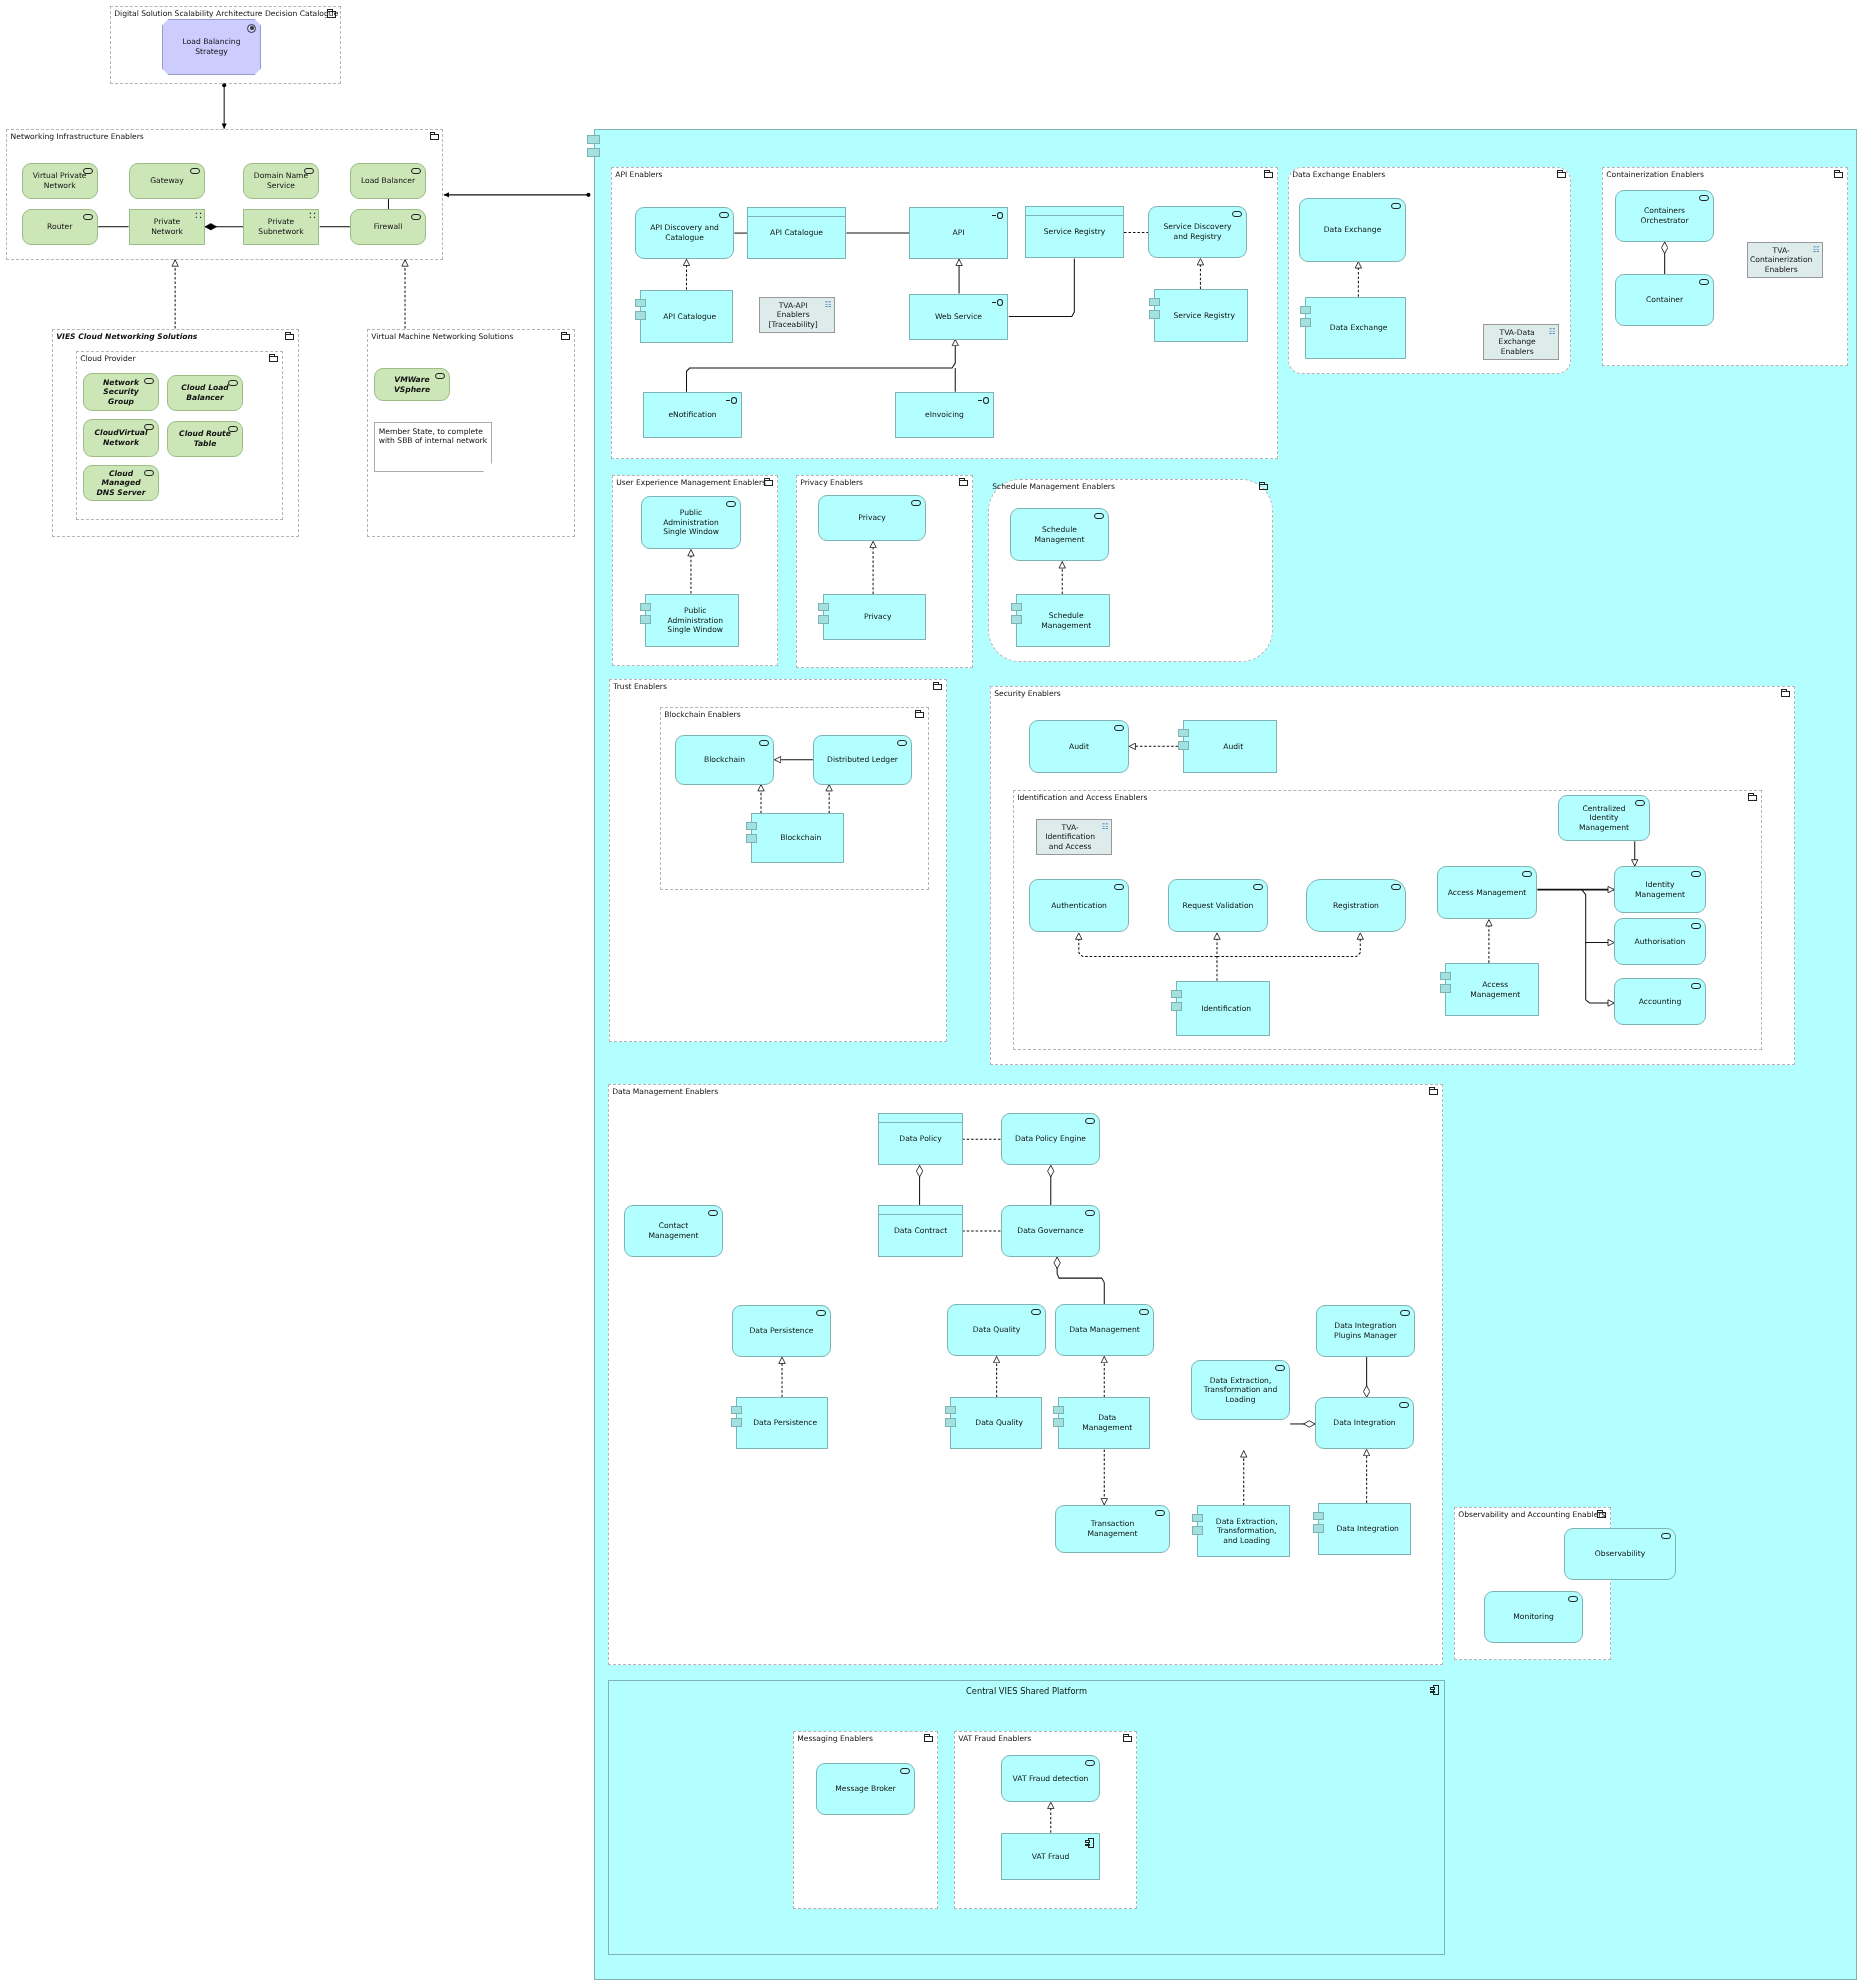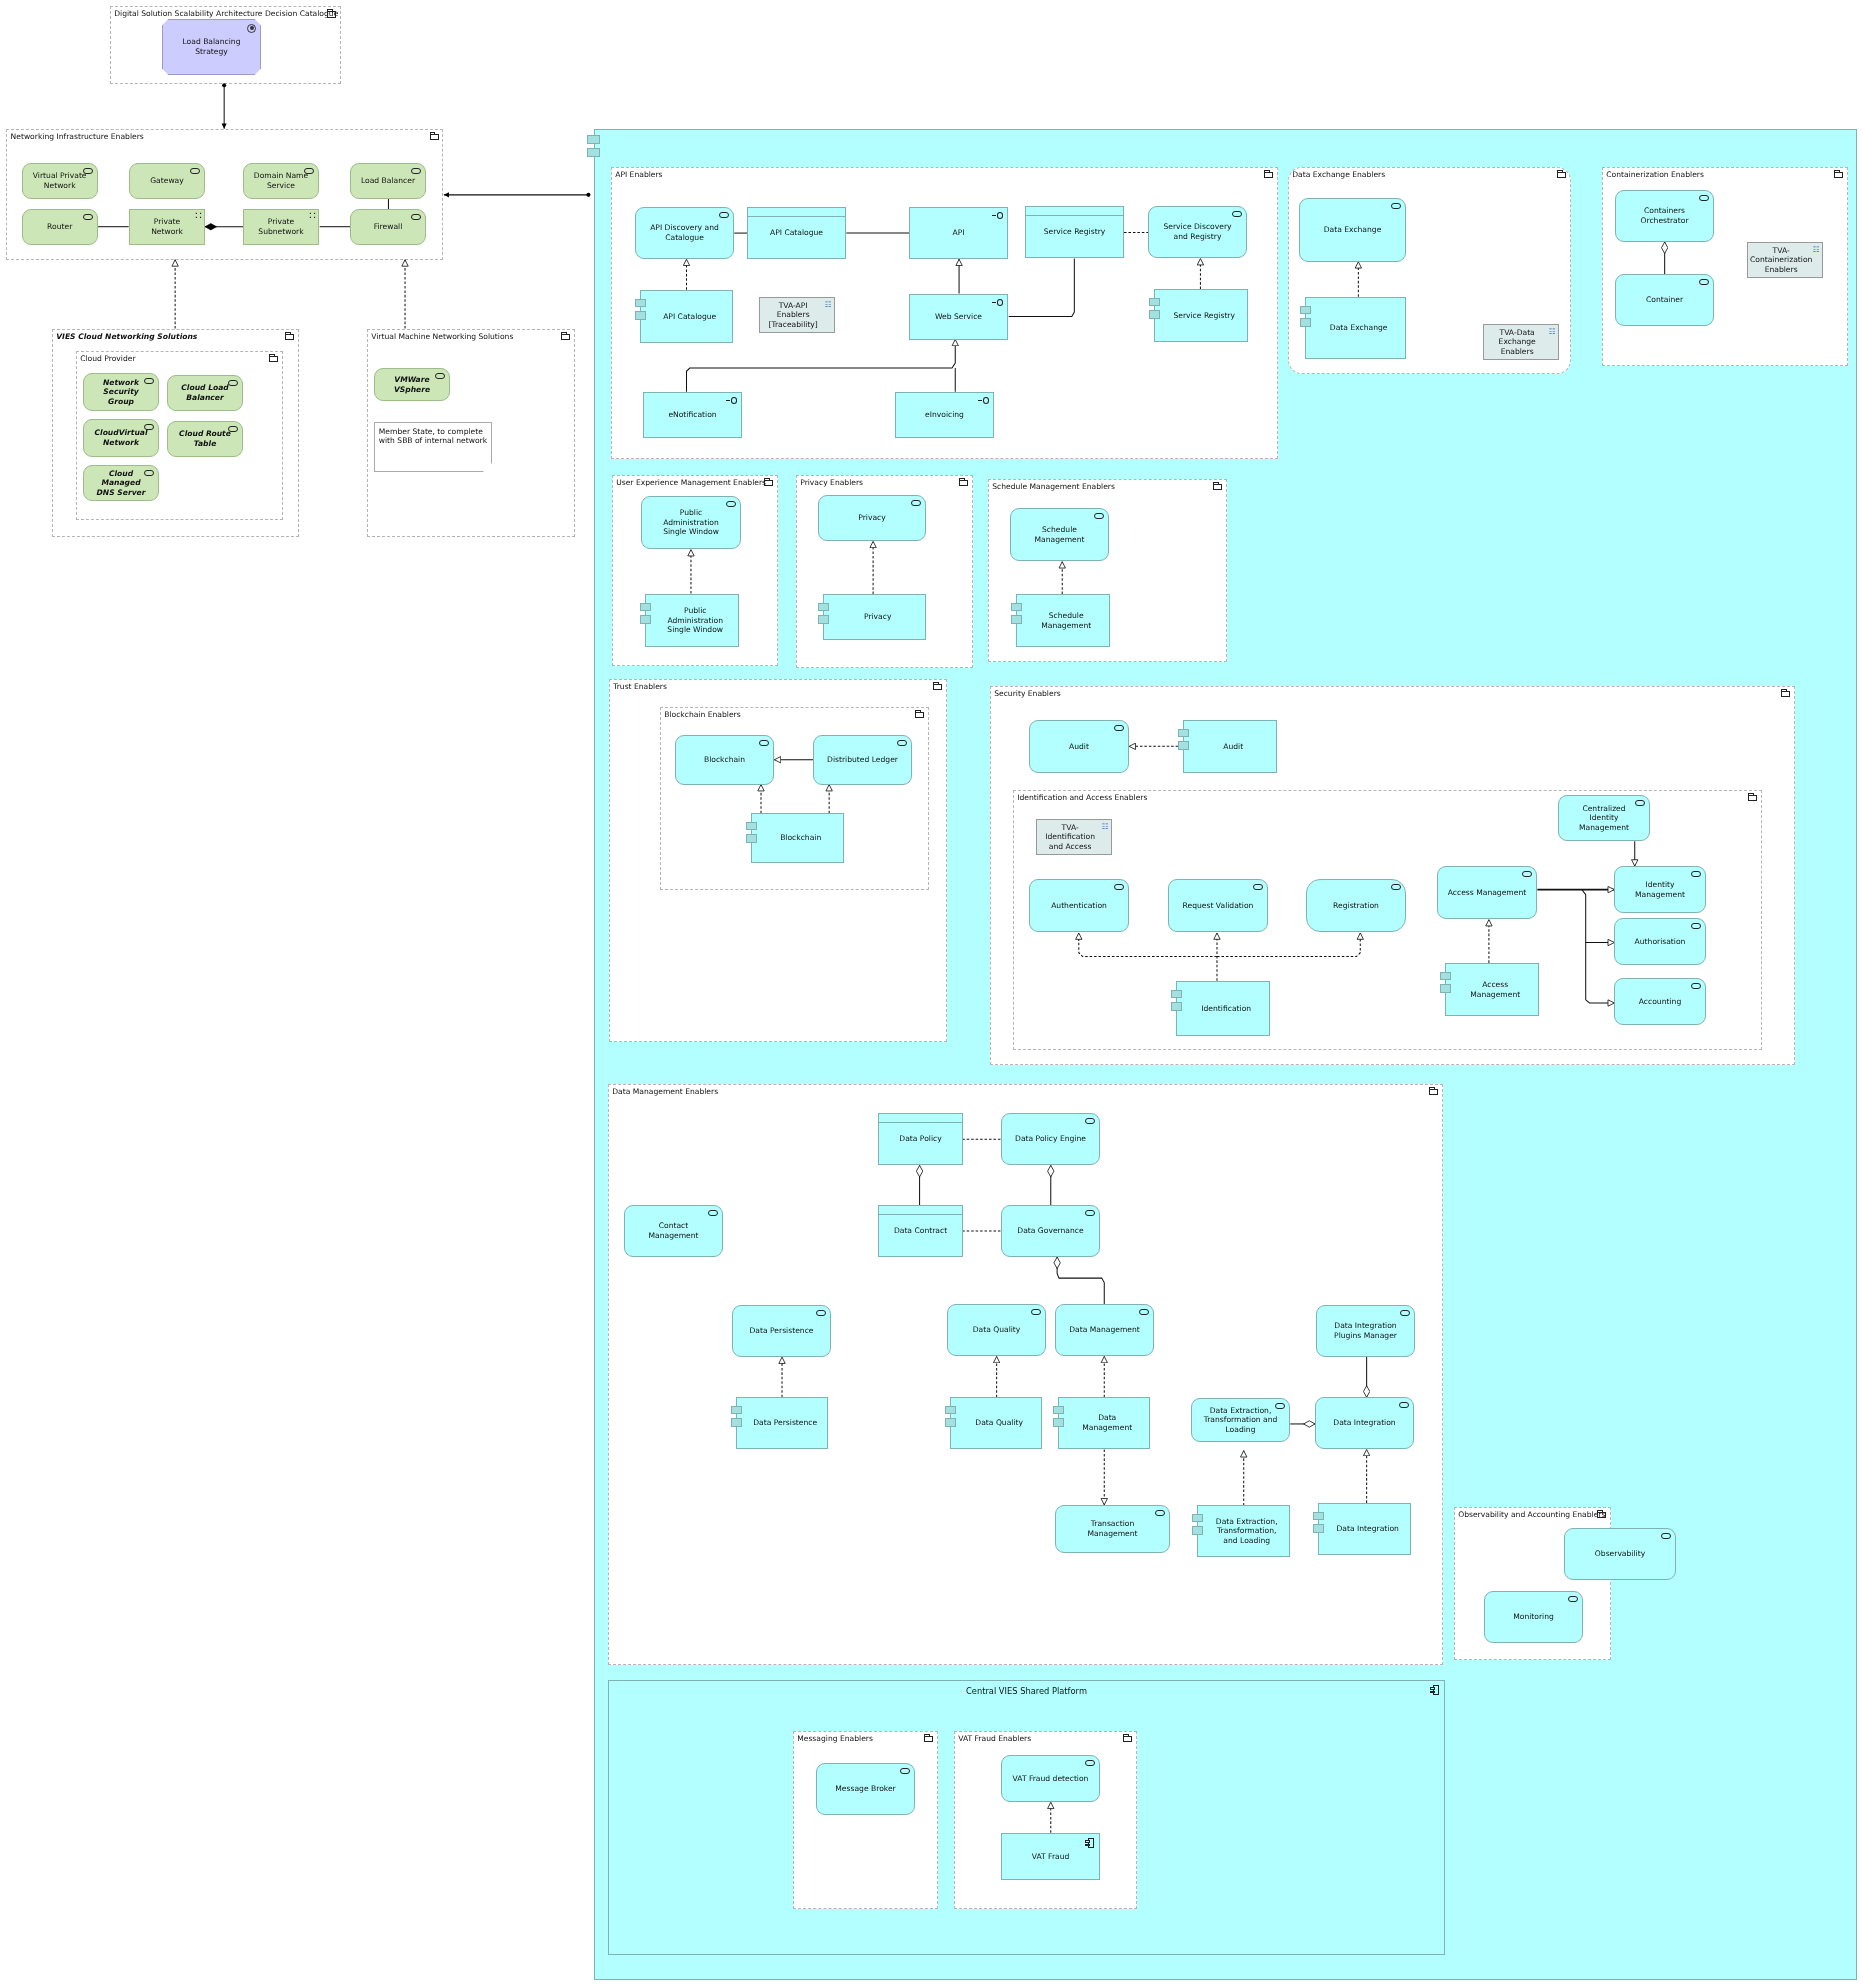--- a/index.html
+++ b/index.html
@@ -87,21 +87,21 @@
         <div class="folder"></div>
       </div>
       <div class="group" style="left: 612px; top: 475px; width: 166px; height: 191px;">
         <div class="glabel">User Experience Management Enablers</div>
         <div class="folder"></div>
       </div>
       <div class="group" style="left: 796px; top: 475px; width: 177px; height: 193px;">
         <div class="glabel">Privacy Enablers</div>
         <div class="folder"></div>
       </div>
-      <div class="group" style="left: 988px; top: 479px; width: 239px; height: 183px;">
+      <div class="group" style="left: 988px; top: 479px; width: 285px; height: 183px; border-radius: 32px;">
         <div class="glabel">Schedule Management Enablers</div>
         <div class="folder"></div>
       </div>
       <div class="group" style="left: 609px; top: 679px; width: 338px; height: 363px;">
         <div class="glabel">Trust Enablers</div>
         <div class="folder"></div>
       </div>
       <div class="group" style="left: 660px; top: 707px; width: 269px; height: 183px;">
         <div class="glabel">Blockchain Enablers</div>
         <div class="folder"></div>
@@ -473,21 +473,21 @@
       <div class="el comp" style="left: 950px; top: 1397px; width: 92px; height: 52px;">
         <span style="padding-left: 6.4px;">Data Quality</span>
         <div class="t1"></div>
         <div class="t2"></div>
       </div>
       <div class="el comp" style="left: 1058px; top: 1397px; width: 92px; height: 52px;">
         <span style="padding-left: 6.4px;">Data Management</span>
         <div class="t1"></div>
         <div class="t2"></div>
       </div>
-      <div class="el service" style="left: 1191px; top: 1398px; width: 99px; height: 44px;">
+      <div class="el service" style="left: 1191px; top: 1360px; width: 99px; height: 60px;">
         <span>Data Extraction, Transformation and Loading</span>
         <div class="ico svc"></div>
       </div>
       <div class="el service" style="left: 1315px; top: 1397px; width: 99px; height: 52px;">
         <span>Data Integration</span>
         <div class="ico svc"></div>
       </div>
       <div class="el service" style="left: 1055px; top: 1505px; width: 115px; height: 48px;">
         <span>Transaction Management</span>
         <div class="ico svc"></div>

